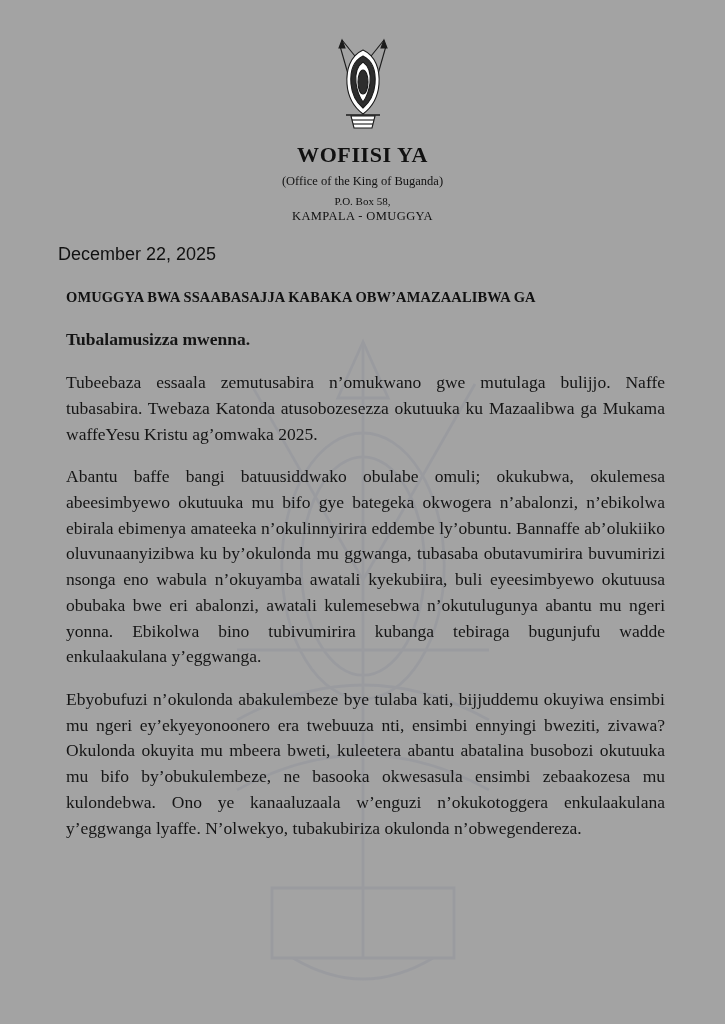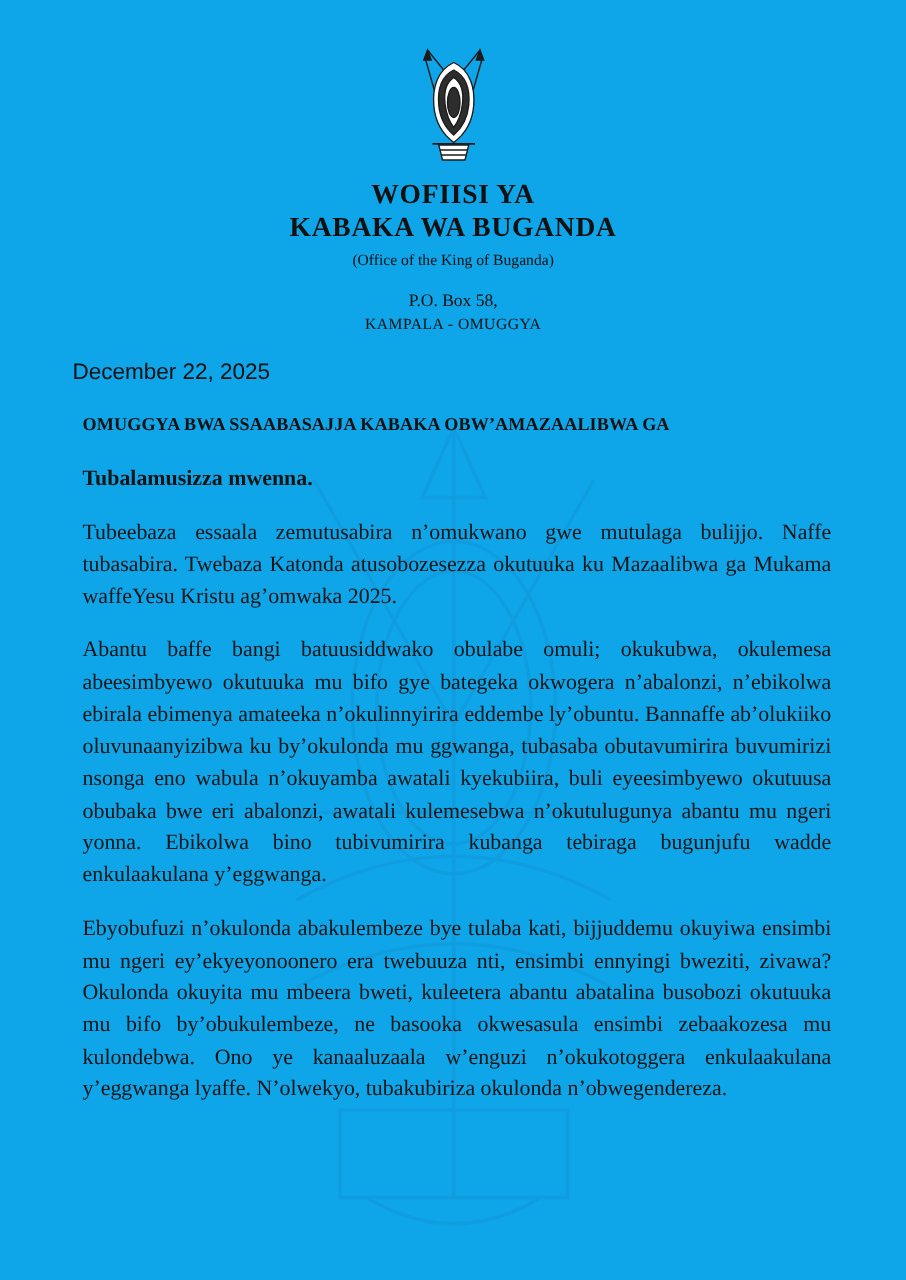--- a/index.html
+++ b/index.html
@@ -13,21 +13,21 @@
     overflow: hidden;
     font-family: "Liberation Serif", serif;
     color: #1a1a1a;
     position: relative;
   }
 
   .page {
     position: relative;
     width: 725px;
     height: 1024px;
-    background: #0ea5e9;
+    background: #a3a3a3;
     overflow: hidden;
   }
 
   
   .watermark {
     position: absolute;
     left: 50%;
     top: 300px;
     transform: translateX(-50%);
     width: 420px;
@@ -63,22 +63,22 @@
   }
   .org-subtitle {
     text-align: center;
     font-size: 12.5px;
     font-weight: normal;
     margin-top: 5px;
     color: #111;
   }
   .org-box {
     text-align: center;
-    font-size: 14px;
-    margin-top: 18px;
+    font-size: 11px;
+    margin-top: 6px;
     color: #111;
   }
   .org-city {
     text-align: center;
     font-size: 12.5px;
     margin-top: 2px;
     letter-spacing: 0.4px;
     color: #111;
   }
 
@@ -159,21 +159,20 @@
           <path d="M25 80 h24 l-3 12 h-18 z" fill="#ffffff"></path>
           <line x1="26" y1="84" x2="48" y2="84"></line>
           <line x1="27" y1="88" x2="47" y2="88"></line>
           <path d="M20 79 h34" stroke-width="1.4"></path>
         </g>
       </svg>
     </div>
 
     <div class="org-title">
       <div>WOFIISI YA</div>
-      <div>KABAKA WA BUGANDA</div>
     </div>
 
     <div class="org-subtitle">(Office of the King of Buganda)</div>
     <div class="org-box">P.O. Box 58,</div>
     <div class="org-city">KAMPALA  -  OMUGGYA</div>
 
     <div class="date">December 22, 2025</div>
 
     <div class="subject">
       <div>OMUGGYA BWA SSAABASAJJA KABAKA OBW’AMAZAALIBWA GA</div>

